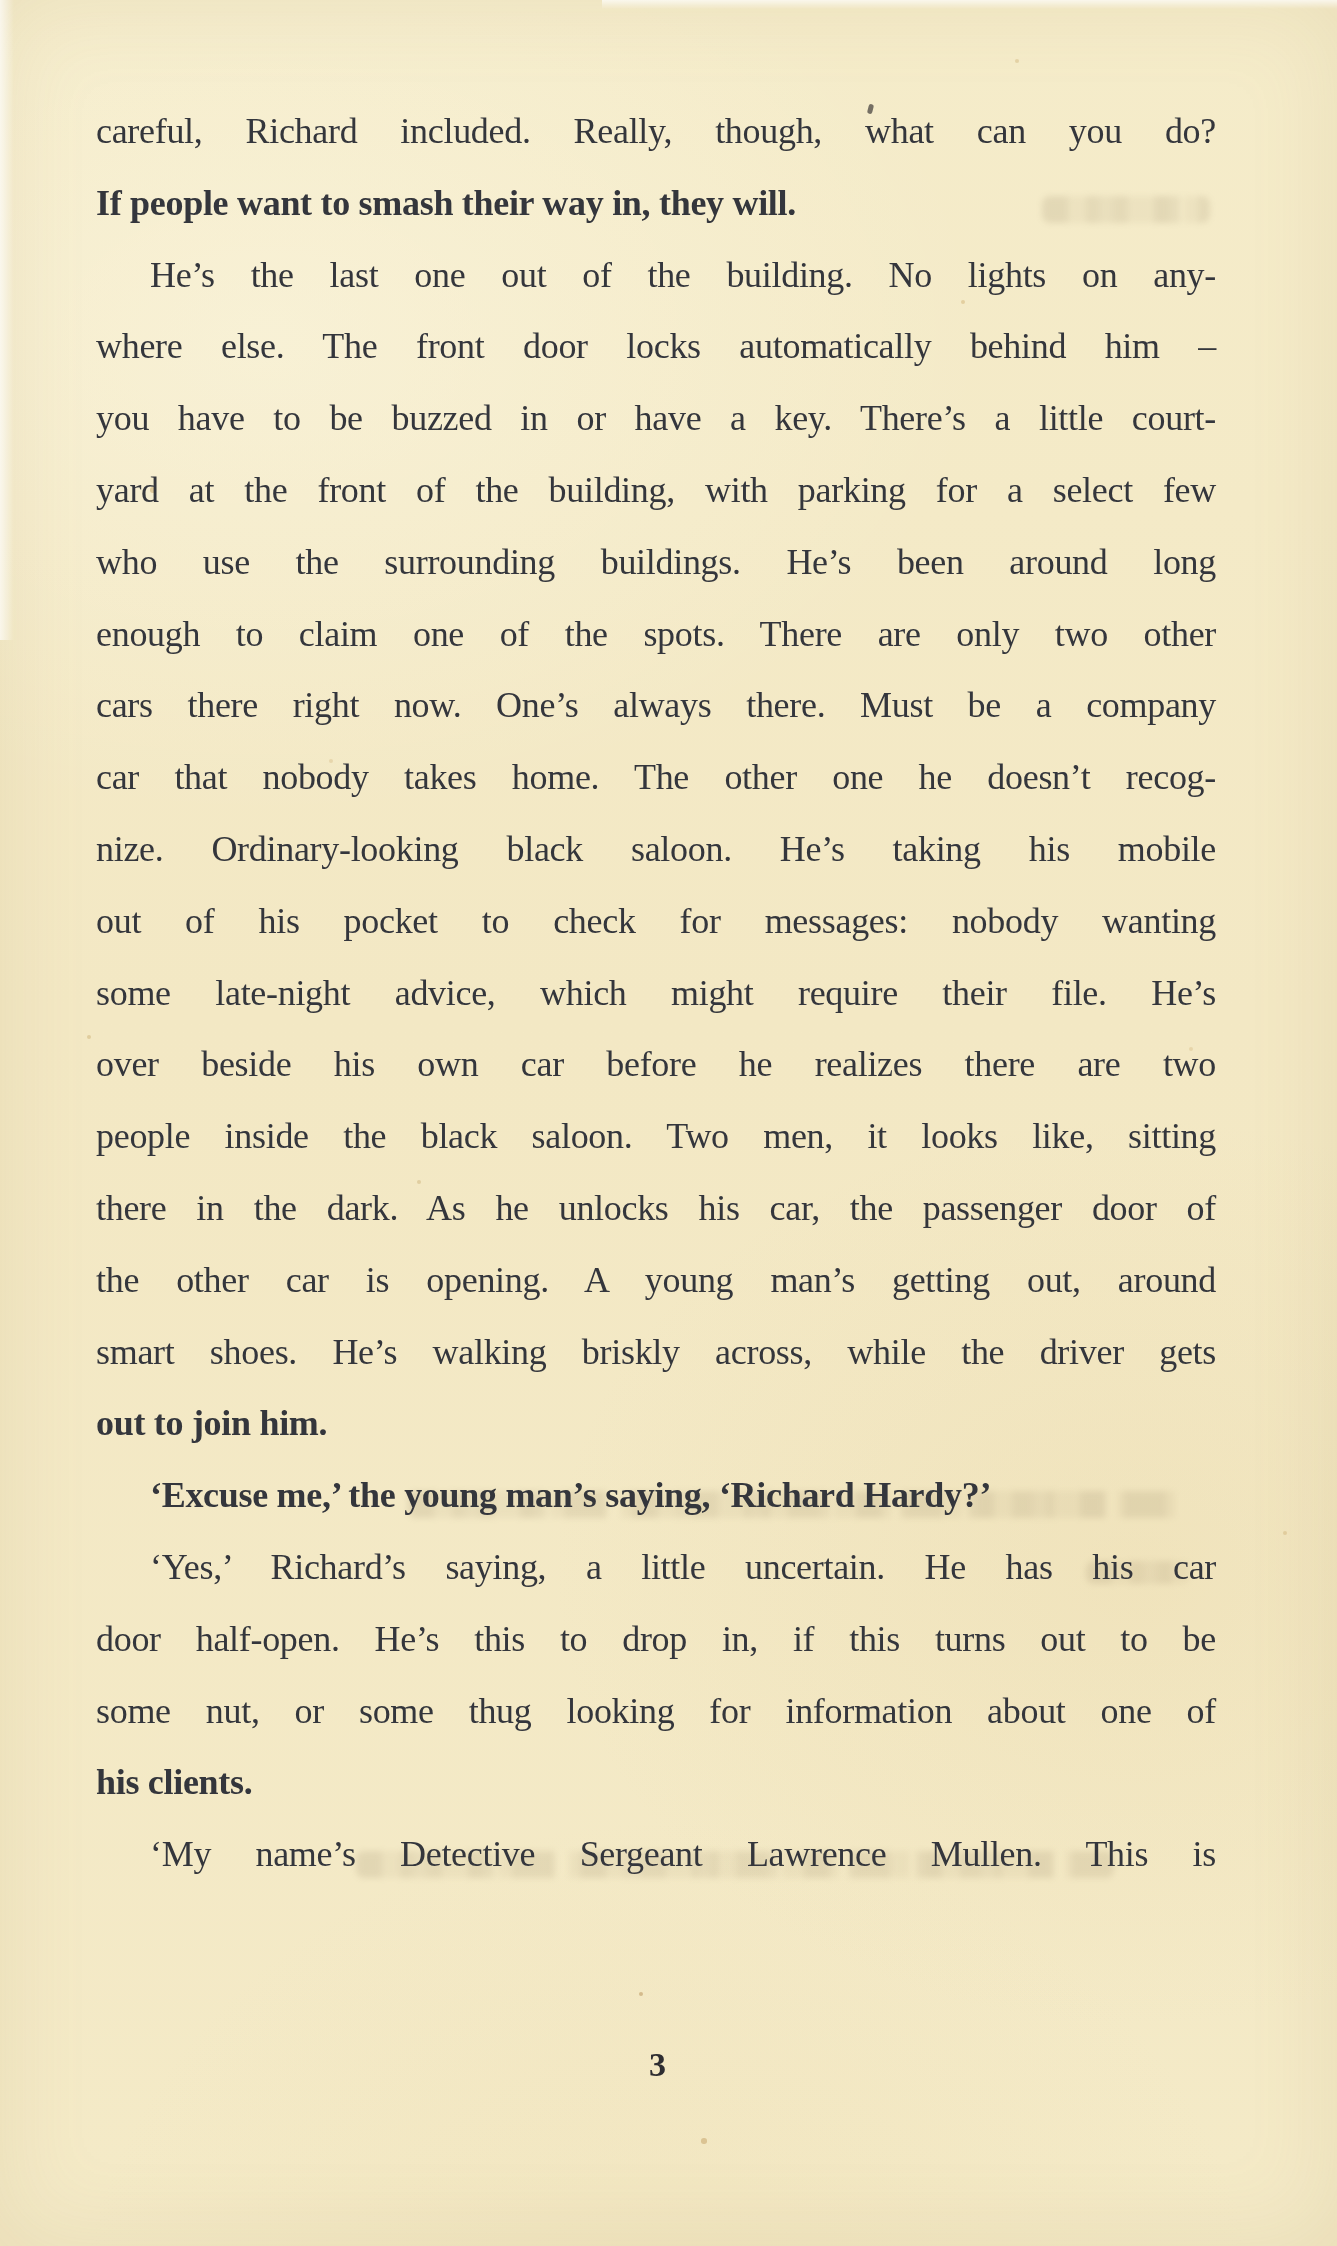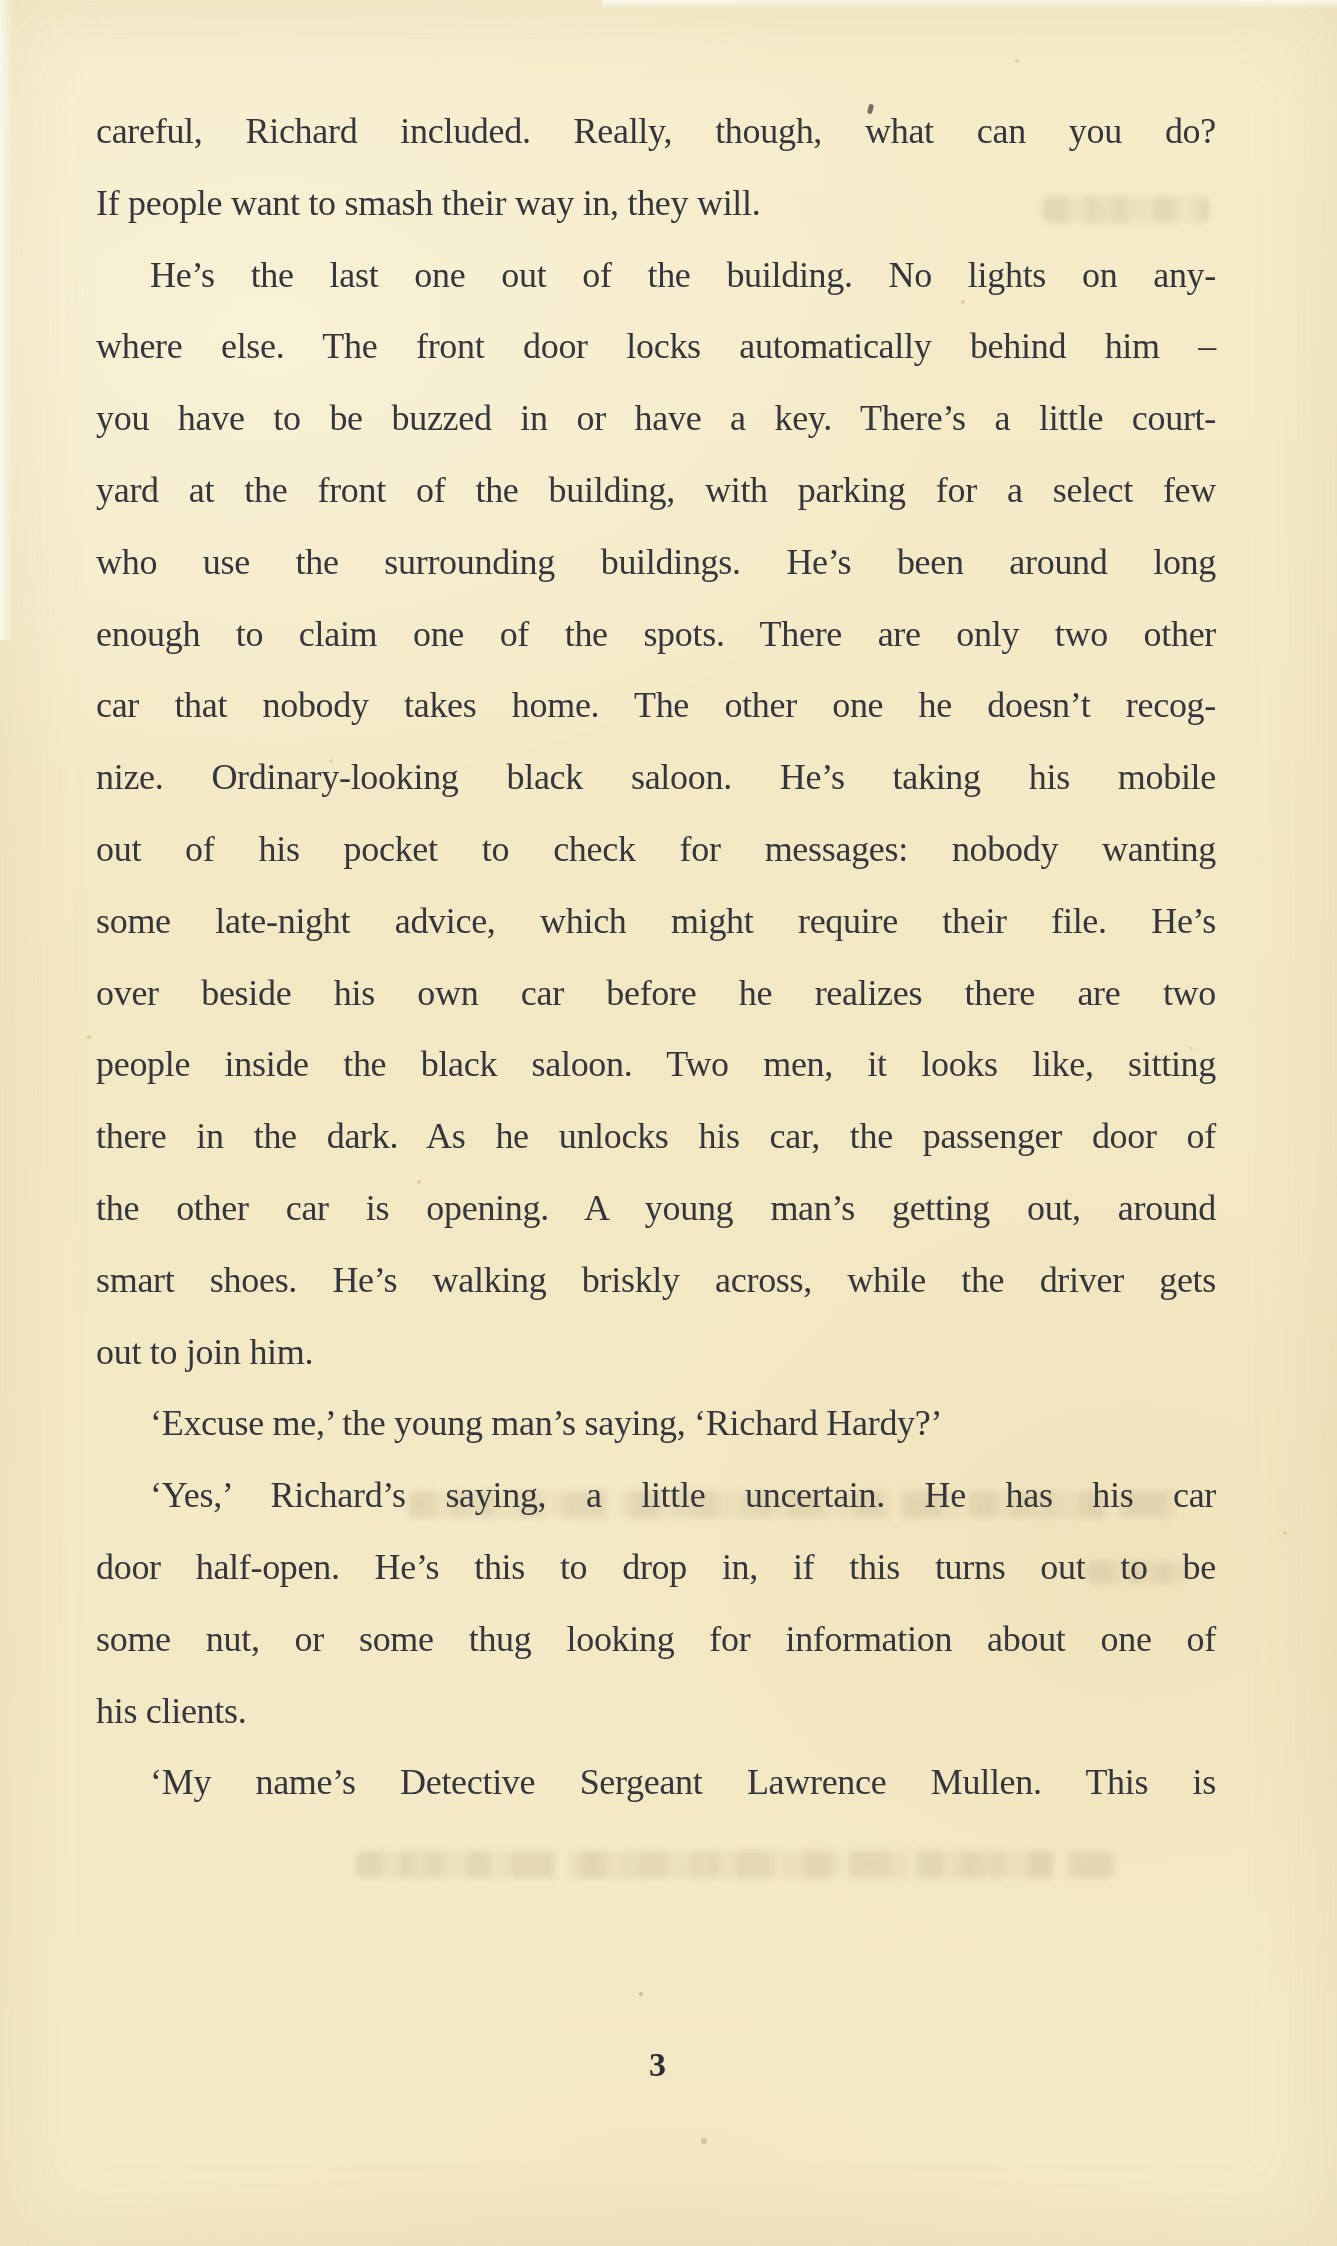--- a/index.html
+++ b/index.html
@@ -44,20 +44,21 @@
   }
   .line {
     height: 71.8px;
     text-align: justify;
     text-align-last: justify;
     white-space: nowrap;
   }
   .line.pe {               
     text-align: left;
     text-align-last: left;
+    font-weight: bold;
   }
   .line.ind {              
     text-indent: 54px;
   }
   .page-number {
     position: absolute;
     left: 0; right: 22px; top: 2046px;
     height: 44px;
     text-align: center;
     font-size: 34px;
@@ -123,20 +124,21 @@
 
   <div class="text-block">
     <div class="line">careful, Richard included. Really, though, what can you do?</div>
     <div class="line pe">If people want to smash their way in, they will.</div>
     <div class="line ind">He’s the last one out of the building. No lights on any-</div>
     <div class="line">where else. The front door locks automatically behind him –</div>
     <div class="line">you have to be buzzed in or have a key. There’s a little court-</div>
     <div class="line">yard at the front of the building, with parking for a select few</div>
     <div class="line">who use the surrounding buildings. He’s been around long</div>
     <div class="line">enough to claim one of the spots. There are only two other</div>
+    <div class="line">cars there right now. One’s always there. Must be a company</div>
     <div class="line">car that nobody takes home. The other one he doesn’t recog-</div>
     <div class="line">nize. Ordinary-looking black saloon. He’s taking his mobile</div>
     <div class="line">out of his pocket to check for messages: nobody wanting</div>
     <div class="line">some late-night advice, which might require their file. He’s</div>
     <div class="line">over beside his own car before he realizes there are two</div>
     <div class="line">people inside the black saloon. Two men, it looks like, sitting</div>
     <div class="line">there in the dark. As he unlocks his car, the passenger door of</div>
     <div class="line">the other car is opening. A young man’s getting out, around</div>
     <div class="line">smart shoes. He’s walking briskly across, while the driver gets</div>
     <div class="line pe">out to join him.</div>

